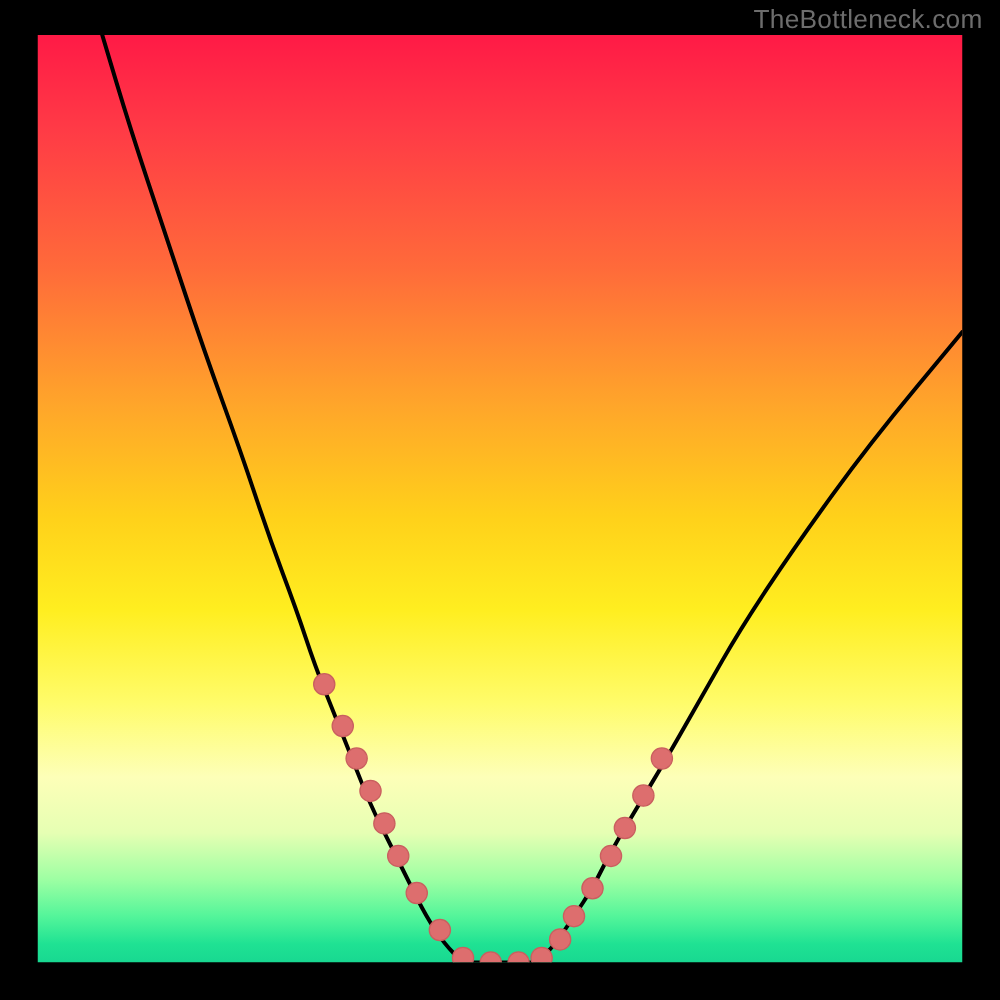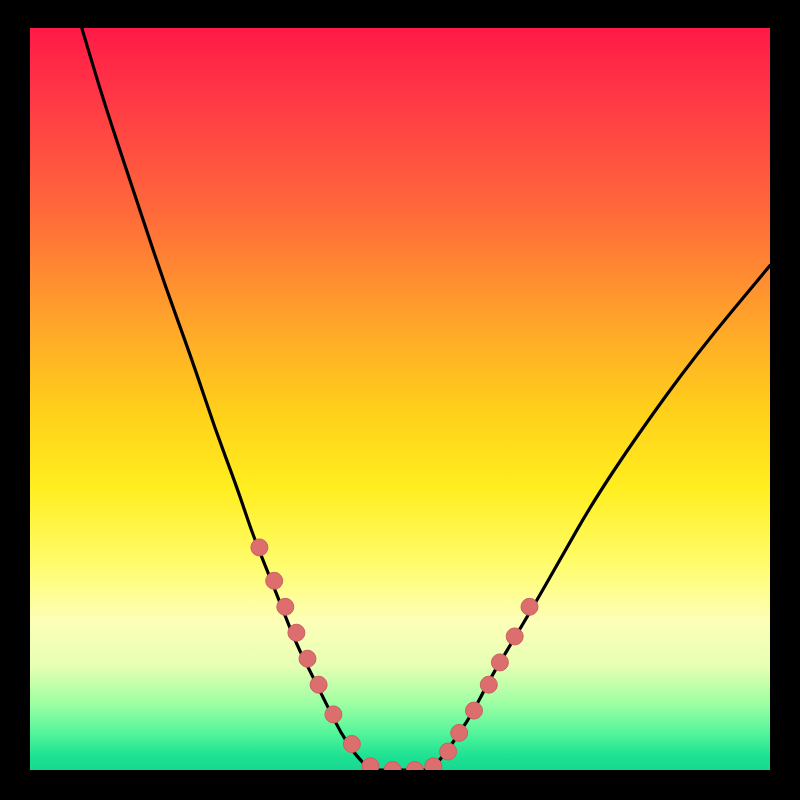--- a/index.html
+++ b/index.html
@@ -88,13 +88,14 @@
           <circle cx="429.2" cy="704.9" r="8.5" fill="#dd6e6e" stroke="#c95f5f" stroke-width="1"></circle>
           <circle cx="444.0" cy="682.6" r="8.5" fill="#dd6e6e" stroke="#c95f5f" stroke-width="1"></circle>
           <circle cx="458.8" cy="656.7" r="8.5" fill="#dd6e6e" stroke="#c95f5f" stroke-width="1"></circle>
           <circle cx="469.9" cy="634.4" r="8.5" fill="#dd6e6e" stroke="#c95f5f" stroke-width="1"></circle>
           <circle cx="484.7" cy="608.4" r="8.5" fill="#dd6e6e" stroke="#c95f5f" stroke-width="1"></circle>
           <circle cx="499.5" cy="578.8" r="8.5" fill="#dd6e6e" stroke="#c95f5f" stroke-width="1"></circle>
         </g>
     </svg>
   </div>
 
+  <div class="watermark">TheBottleneck.com</div>
 </div>
 
 </body></html>

